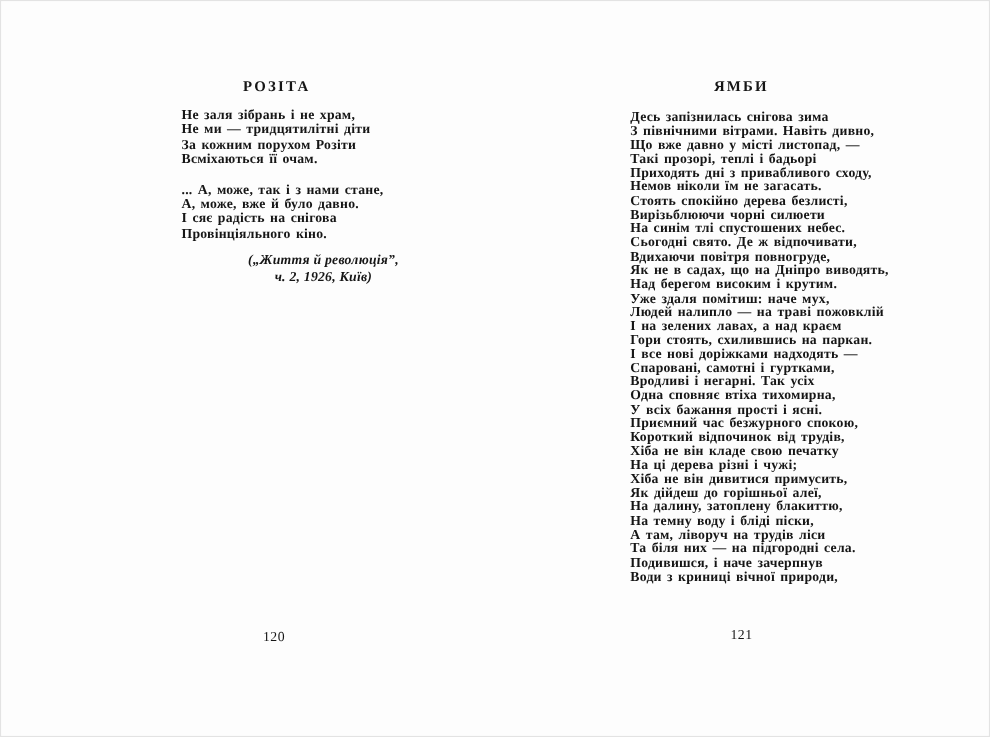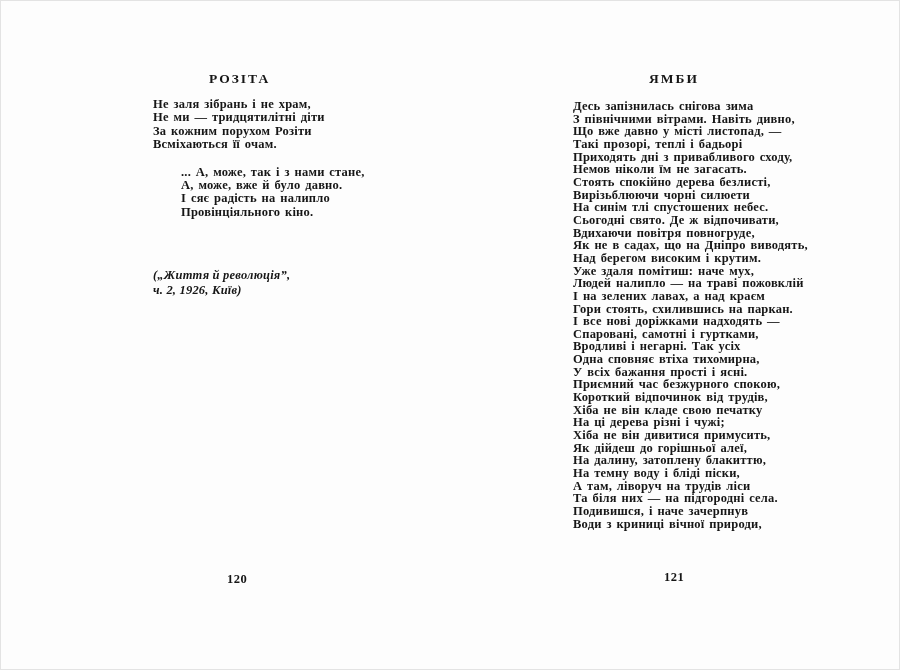--- a/index.html
+++ b/index.html
@@ -16,21 +16,21 @@
     border: 1px solid #e3e3e3;
     font-family: "Liberation Serif", "DejaVu Serif", serif;
     color: #161616;
     overflow: hidden;
   }
   .page {
     position: absolute;
     top: 0;
     height: 670px;
   }
-  .page.left  { left: 4px;   width: 450px; }
+  .page.left  { left: 16px;   width: 450px; }
   .page.right { left: 450px; width: 450px; }
 
   .poem-title {
     position: absolute;
     margin: 0;
     font-size: 13.5px;
     font-weight: bold;
     letter-spacing: 2px;
     white-space: nowrap;
   }
@@ -47,39 +47,39 @@
   .poem-line {
     font-size: 12.5px;
     font-weight: 600;
     letter-spacing: 0.2px;
     word-spacing: 1.5px;
     white-space: pre;
   }
   .left  .poem-line { line-height: 13.4px; }
   .right .poem-line { line-height: 12.65px; }
 
-  .stanza + .stanza { margin-top: 14px; margin-left: 28px; }
+  .stanza + .stanza { margin-top: 14px; }
 
   .attribution {
     position: absolute;
     left: 148px;
     top: 228px;
     width: 258px;
+    text-align: center;
     font-style: italic;
     font-size: 12.5px;
     font-weight: 600;
     line-height: 14.5px;
     letter-spacing: 0.2px;
-    margin-top: 39px;
   }
 
   .page-number {
     position: absolute;
     font-size: 12.5px;
-    font-weight: bold;
+    font-weight: normal;
     letter-spacing: 0.5px;
   }
   .left  .page-number { left: 222px; top: 571px; }
   .right .page-number { left: 213px; top: 569px; text-align: center; }
 </style>
 </head>
 <body>
 
 <div class="spread">
 
@@ -89,21 +89,21 @@
     <div class="poem-block">
       <div class="stanza">
           <div class="poem-line">Не заля зібрань і не храм,</div>
           <div class="poem-line">Не ми — тридцятилітні діти</div>
           <div class="poem-line">За кожним порухом Розіти</div>
           <div class="poem-line">Всміхаються її очам.</div>
         </div>
       <div class="stanza">
           <div class="poem-line">... А, може, так і з нами стане,</div>
           <div class="poem-line">А, може, вже й було давно.</div>
-          <div class="poem-line">І сяє радість на налипло</div>
+          <div class="poem-line">І сяє радість на снігова</div>
           <div class="poem-line">Провінціяльного кіно.</div>
         </div>
     </div>
 
     <div class="attribution">
       <div>(„Життя й революція”,</div>
       <div>ч. 2, 1926, Київ)</div>
     </div>
 
     <div class="page-number">120</div>

